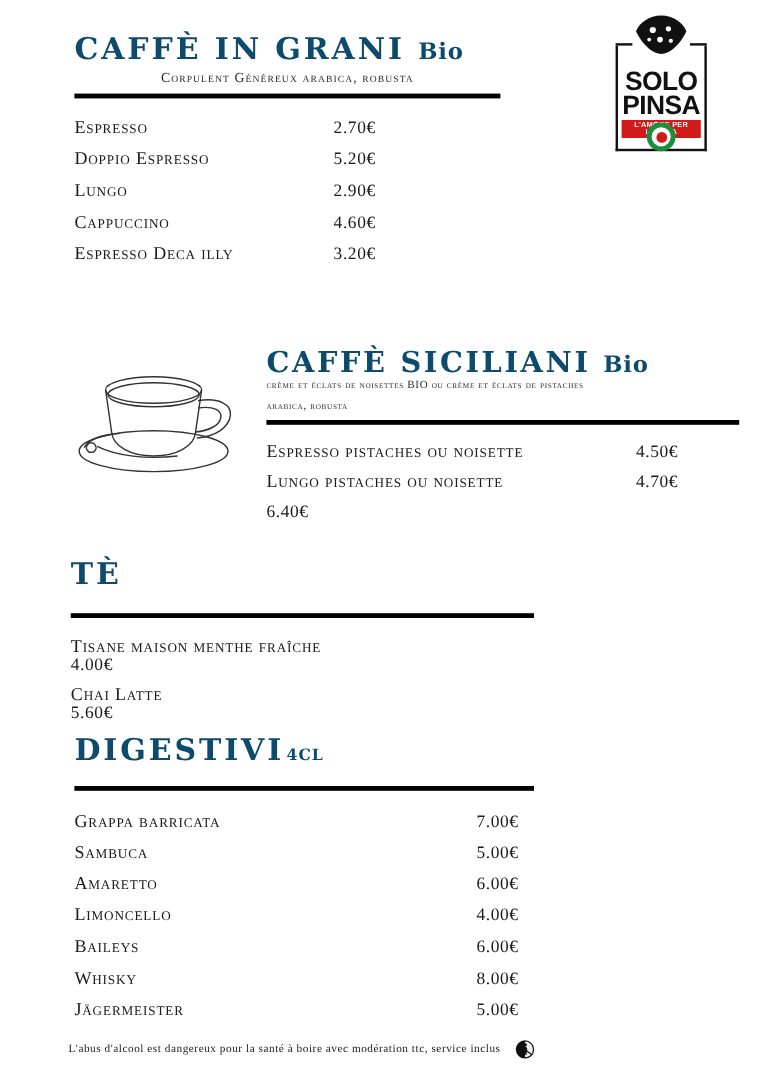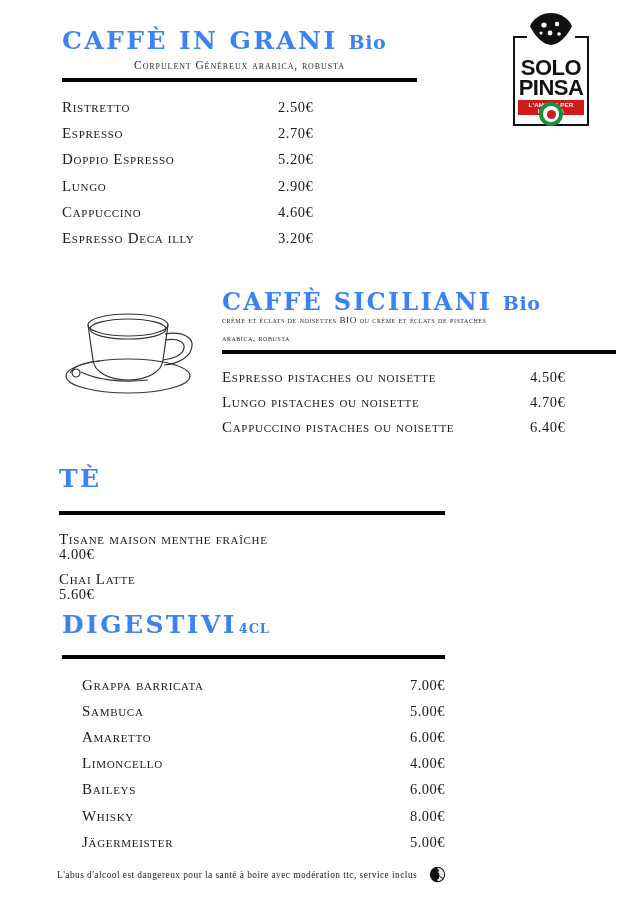--- a/index.html
+++ b/index.html
@@ -114,21 +114,21 @@
   }
 
   
   .section { position: absolute; }
 
   .sec-title {
     font-family: "DejaVu Serif", "Liberation Serif", serif;
     font-weight: bold;
     font-size: 25px;
     letter-spacing: 2.4px;
-    color: #3b82f6;
+    color: #0c4a6e;
     white-space: nowrap;
     line-height: 1;
   }
   .sec-title .small-caps-tail {
     font-size: 19px;
     letter-spacing: 0.6px;
   }
   .sec-title .suffix-unit {
     font-size: 13px;
     letter-spacing: 0.8px;
@@ -189,21 +189,21 @@
   #sec-te .rule { margin-top: 20px; }
   #sec-te .item .name { width: 335px; }
   #sec-te .items { margin-top: 12px; }
   #sec-te .item { padding: 5.2px 0; flex-direction: column; }
 
   
   #sec-digestivi { left: 62px; top: 612px; width: 383px; }
   #sec-digestivi .rule { margin-top: 18px; }
   #sec-digestivi .item .name { width: 335px; }
   #sec-digestivi .items { margin-top: 13px; }
-  #sec-digestivi .item { padding: 5.6px 0; margin-left: 20px; }
+  #sec-digestivi .item { padding: 5.6px 0; }
 
   
   .cup {
     position: absolute;
     left: 52px;
     top: 288px;
     width: 160px;
     height: 120px;
   }
 
@@ -257,24 +257,20 @@
       </div>
     </div>
   </div>
 
   <div class="section" id="sec-grani">
     <div class="sec-title"><span>CAFFÈ IN GRANI</span> <span class="small-caps-tail">Bio</span></div>
     <div class="sec-sub" style="font-variant: small-caps; text-align: center;">Corpulent  Généreux arabica, robusta</div>
     <div class="rule"></div>
     <div class="items">
       <div class="item">
-          <span class="name" style="font-variant: small-caps;">Ristretto</span>
-          <span class="price">2.50€</span>
-        </div>
-      <div class="item">
           <span class="name" style="font-variant: small-caps;">Espresso</span>
           <span class="price">2.70€</span>
         </div>
       <div class="item">
           <span class="name" style="font-variant: small-caps;">Doppio Espresso</span>
           <span class="price">5.20€</span>
         </div>
       <div class="item">
           <span class="name" style="font-variant: small-caps;">Lungo</span>
           <span class="price">2.90€</span>
@@ -312,21 +308,20 @@
     <div class="items">
       <div class="item">
           <span class="name" style="font-variant: small-caps;">Espresso pistaches ou noisette</span>
           <span class="price">4.50€</span>
         </div>
       <div class="item">
           <span class="name" style="font-variant: small-caps;">Lungo pistaches ou noisette</span>
           <span class="price">4.70€</span>
         </div>
       <div class="item">
-          <span class="name" style="font-variant: small-caps;">Cappuccino pistaches ou noisette</span>
           <span class="price">6.40€</span>
         </div>
     </div>
   </div>
 
   <div class="section" id="sec-te">
     <div class="sec-title">TÈ</div>
     <div class="rule"></div>
     <div class="items">
       <div class="item">

